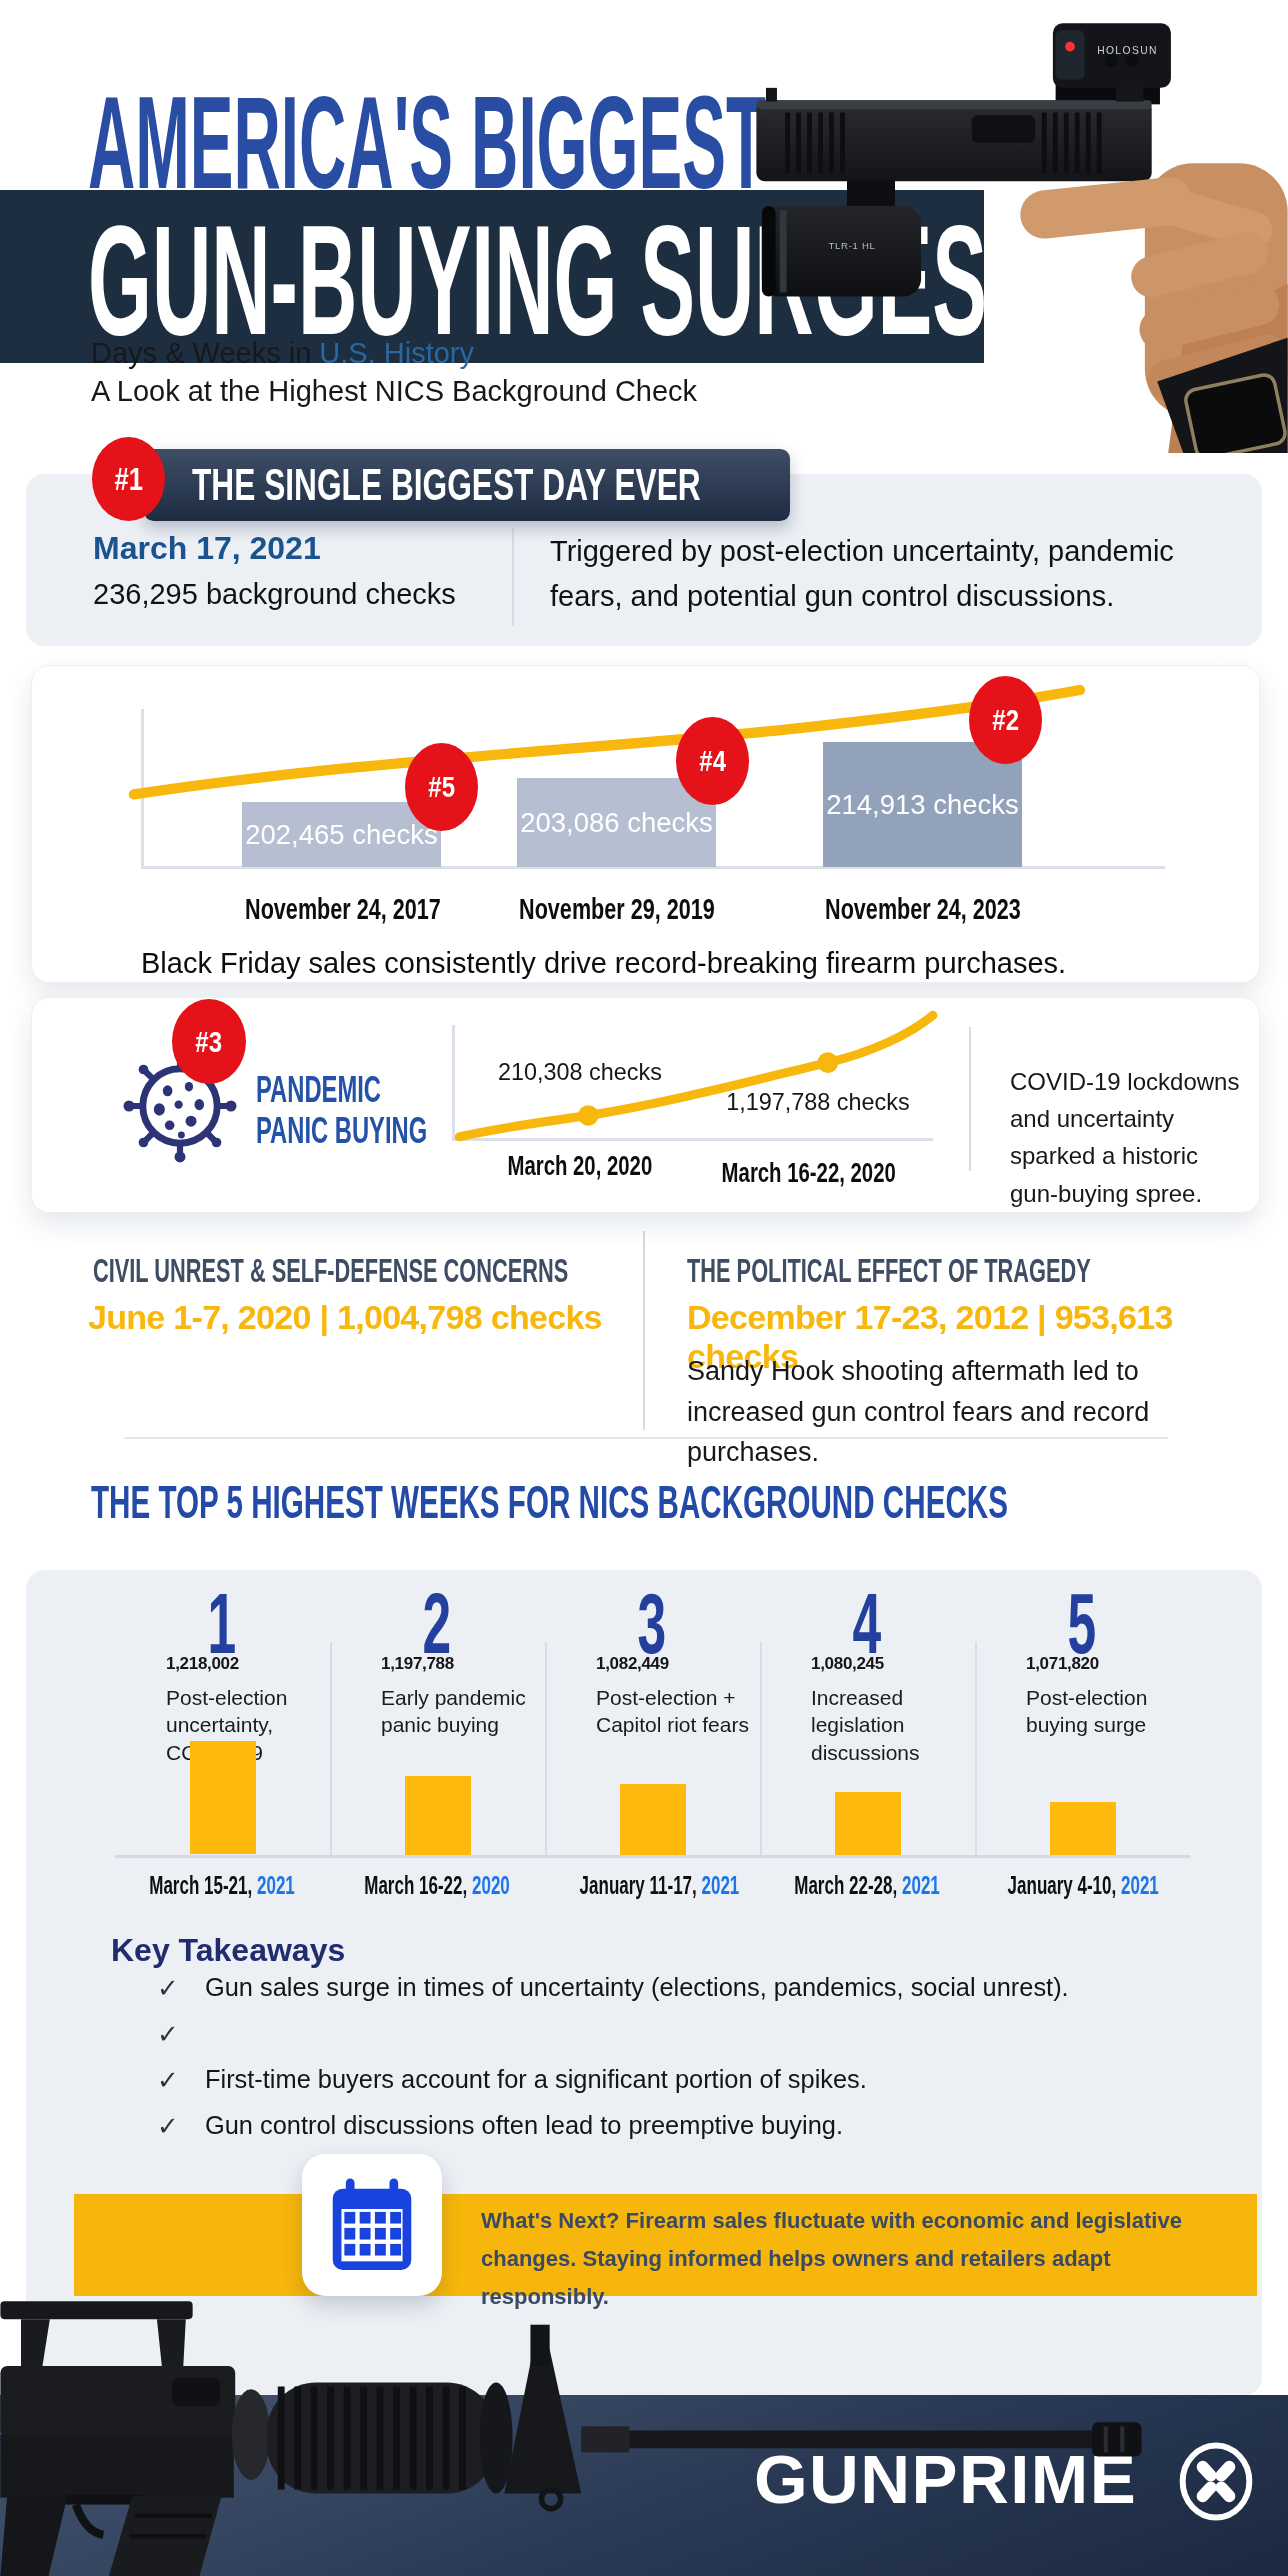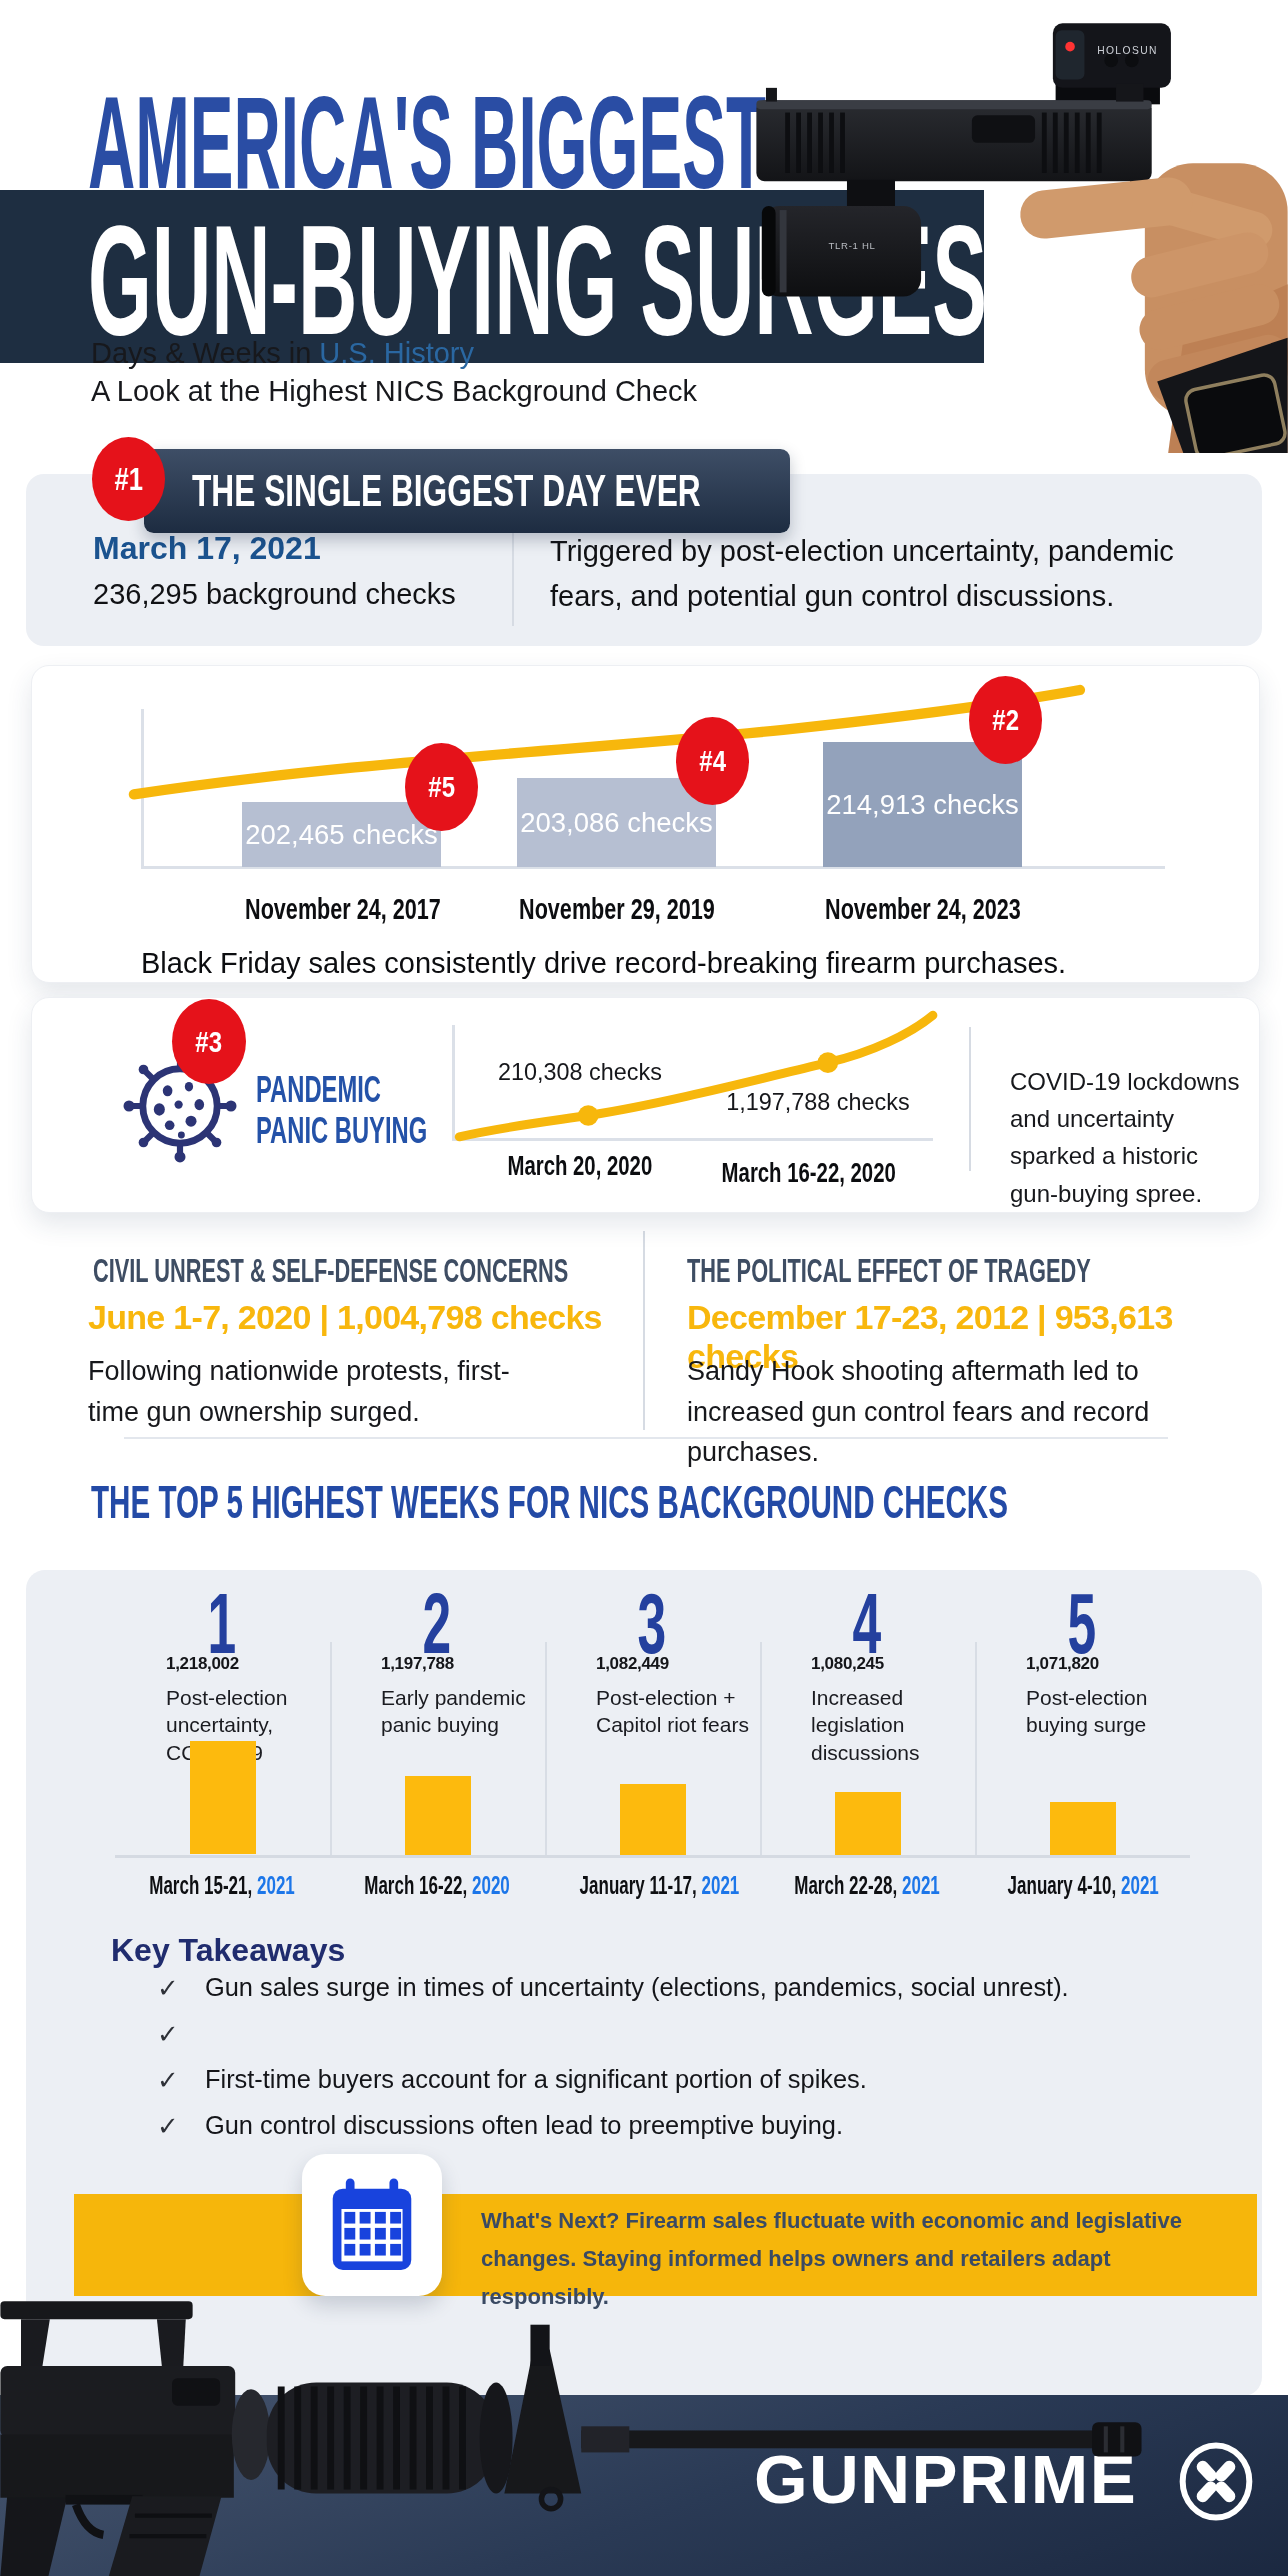--- a/index.html
+++ b/index.html
@@ -108,21 +108,21 @@
       <rect x="400" y="268" width="252" height="70" rx="35" fill="#D09A6C" transform="rotate(-6 526 303)"></rect>
 
       <polygon points="600,556 790,492 790,660 638,660" fill="#141519"></polygon>
       <rect x="648" y="556" width="132" height="102" rx="16" fill="#0A0B0D" stroke="#8F7F5E" stroke-width="5" transform="rotate(-12 714 607)"></rect>
     </svg>
     <div class="abs" style="left:338px;top:45px;width:89px;text-align:center;font-size:10.3px;letter-spacing:1.4px;color:#CFD2D8;">HOLOSUN</div>
     <div class="abs" style="left:52px;top:240px;width:110px;text-align:center;font-size:9.6px;letter-spacing:0.7px;color:#B9BCC2;">TLR-1 HL</div>
   </div>
 
   <div class="abs card" style="left:26px;top:474px;width:1236px;height:172px;z-index:2;"></div>
-  <div class="abs" style="left:144px;top:449px;width:646px;height:84px;border-radius:9.6px;z-index:4;
+  <div class="abs" style="left:144px;top:449px;width:646px;height:72px;border-radius:9.6px;z-index:4;
               background:linear-gradient(180deg,#3E4E66,#1D2C41);box-shadow:0 6.9px 15px rgba(20,35,60,.25);
               display:flex;align-items:center;padding-left:48px;box-sizing:border-box;">
     <span class="cond" style="transform:scaleX(.72);font-size:44px;font-weight:800;color:#fff;">THE SINGLE BIGGEST DAY EVER</span>
   </div>
   <div class="abs badge" style="left:92px;top:437px;width:73px;height:84px;font-size:32px;">
     <span class="condc" style="transform:scaleX(.8);">#1</span>
   </div>
   <div class="abs" style="left:93px;top:530px;font-size:32px;font-weight:800;color:#1B538F;z-index:3;">March 17, 2021</div>
   <div class="abs" style="left:93px;top:578px;font-size:29px;color:#101114;z-index:3;">236,295 background checks</div>
   <div class="abs vline" style="left:512px;top:528px;width:2.1px;height:98px;z-index:3;"></div>
@@ -227,21 +227,20 @@
     <span class="condc" style="transform:scaleX(.74);">March 20, 2020</span></div>
   <div class="abs" style="left:691px;top:1157px;width:234px;text-align:center;font-size:27.5px;font-weight:800;color:#0C0D10;z-index:3;">
     <span class="condc" style="transform:scaleX(.74);">March 16-22, 2020</span></div>
 
   <div class="abs vline" style="left:969px;top:1027px;width:2.1px;height:144px;z-index:3;"></div>
   <div class="abs" style="left:1010px;top:1063px;width:234px;font-size:24px;line-height:1.55;color:#17181C;z-index:3;">COVID-19 lockdowns and uncertainty sparked a historic gun-buying spree.</div>
 
   <div class="abs evh" style="left:93px;top:1252px;">
     <span class="cond" style="transform:scaleX(.66);">CIVIL UNREST &amp; SELF-DEFENSE CONCERNS</span></div>
   <div class="abs evstat" style="left:88px;top:1298px;">June 1-7, 2020 | 1,004,798 checks</div>
-  <div class="abs evbody" style="left:88px;top:1351px;width:426px;">Following nationwide protests, first-time gun ownership surged.</div>
 
   <div class="abs vline" style="left:643px;top:1231px;width:2.1px;height:199px;"></div>
 
   <div class="abs evh" style="left:687px;top:1252px;">
     <span class="cond" style="transform:scaleX(.66);">THE POLITICAL EFFECT OF TRAGEDY</span></div>
   <div class="abs evstat" style="left:687px;top:1298px;">December 17-23, 2012 | 953,613 checks</div>
   <div class="abs evbody" style="left:687px;top:1351px;width:556px;">Sandy Hook shooting aftermath led to increased gun control fears and record purchases.</div>
 
   <div class="abs hline" style="left:124px;top:1437px;width:1044px;height:2.1px;"></div>
 

